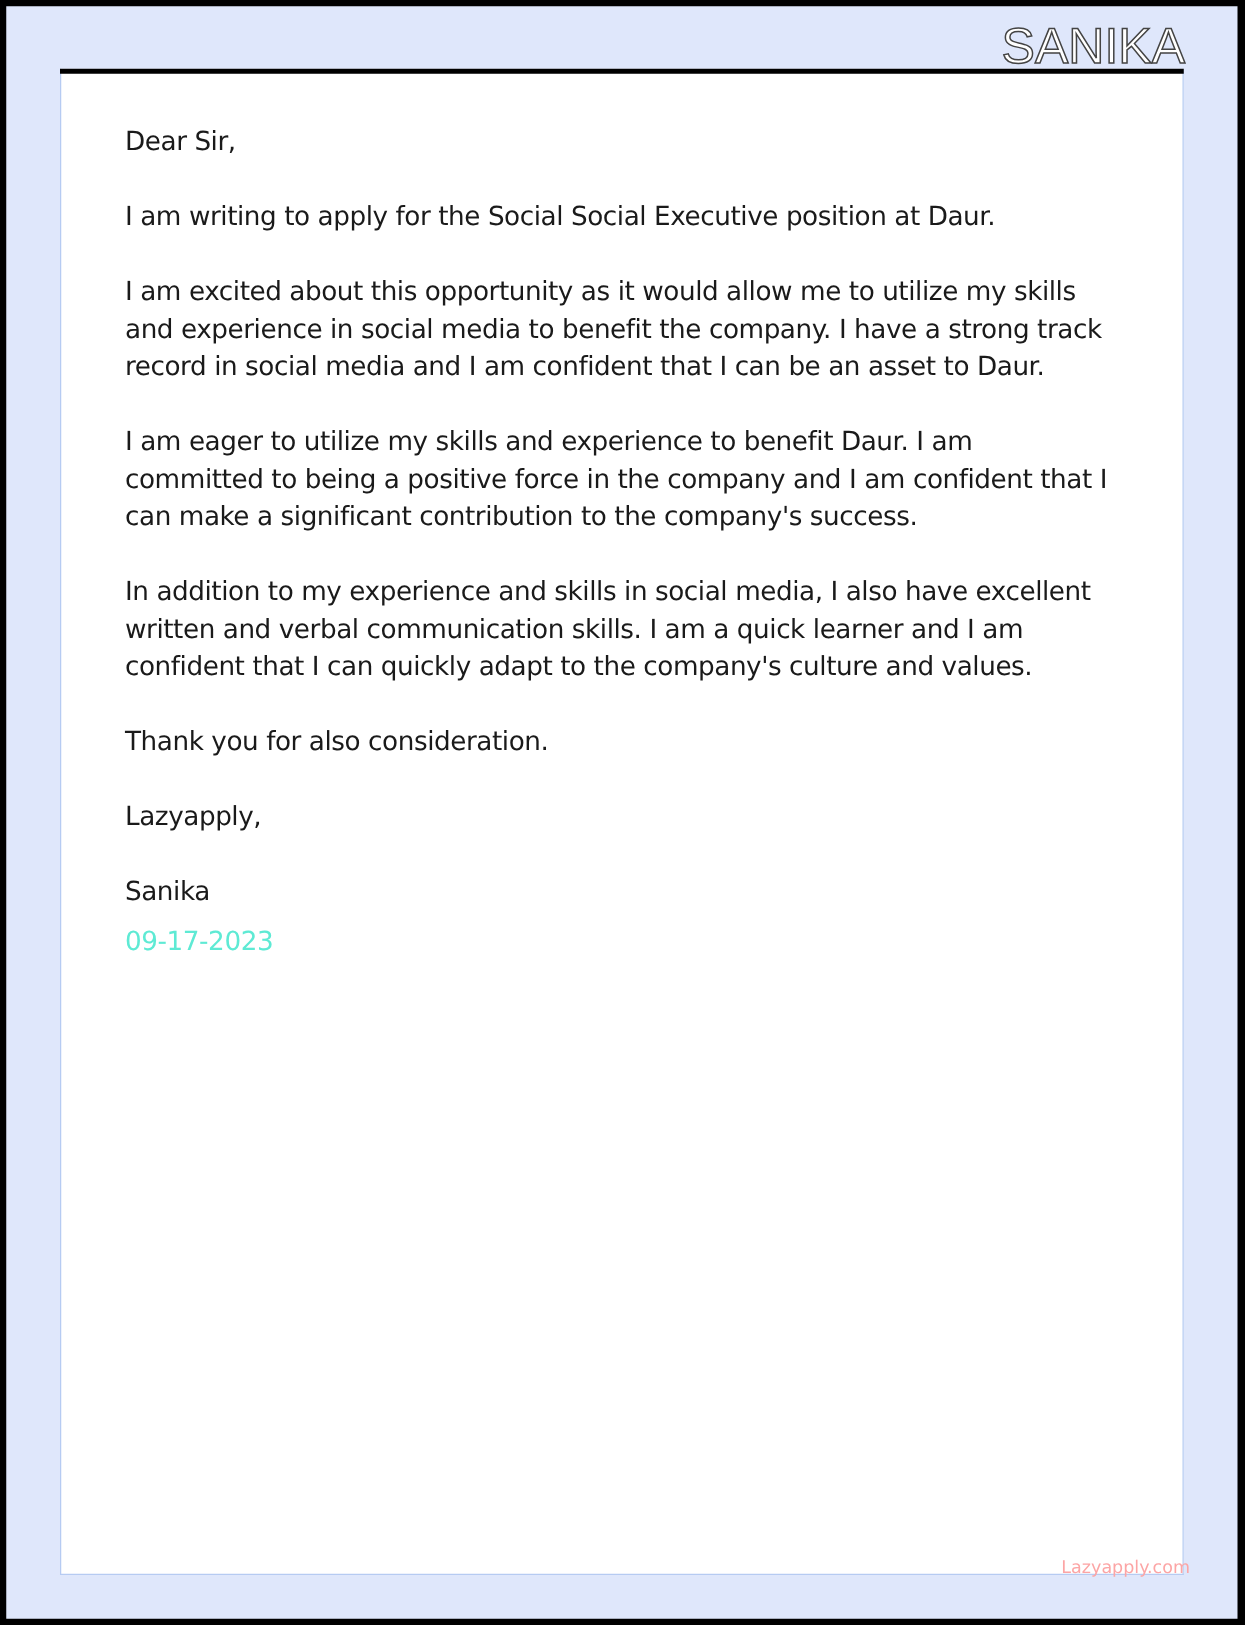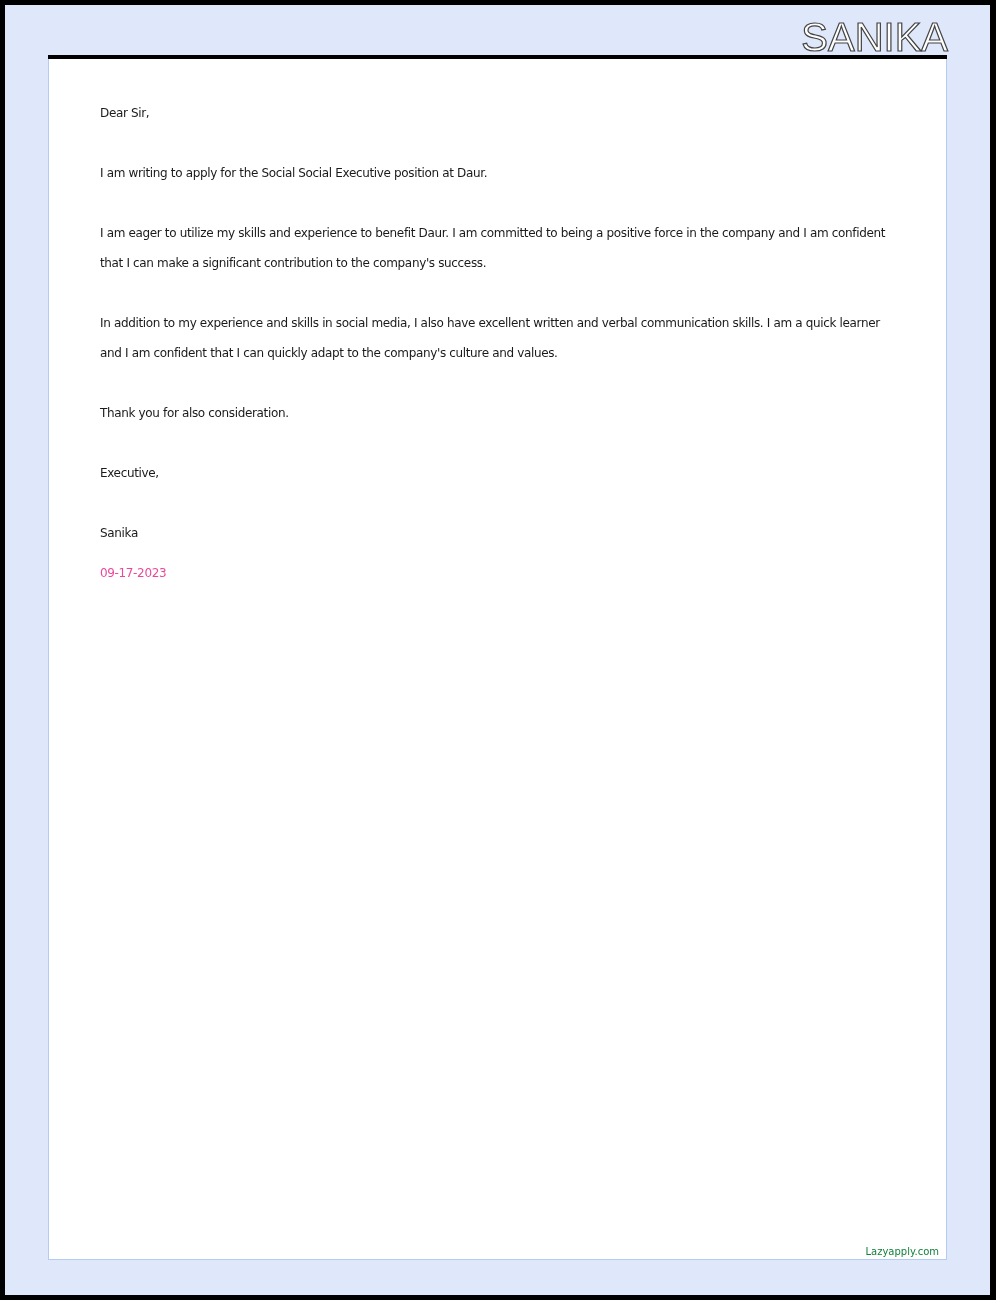--- a/index.html
+++ b/index.html
@@ -1,38 +1,39 @@
 <!DOCTYPE html>
 <html><head>
 <meta charset="utf-8">
 <style>
   html, body { margin:0; padding:0; }
   body { width:996px; height:1300px; background:#000; position:relative; overflow:hidden; font-family:"DejaVu Sans", sans-serif; }
   .frame { position:absolute; left:5px; top:5px; width:985px; height:1290px; background:#dfe7fb; }
   .brand { position:absolute; right:48px; top:13px; font-family:"Liberation Sans", sans-serif; font-size:40px; letter-spacing:0px; color:#fff; -webkit-text-stroke:1.2px #444; line-height:48px; }
   .page { position:absolute; left:48px; top:55px; width:897px; height:1204px; background:#fff; border:1px solid #b6cbf2; border-top:none; }
   .topbar { position:absolute; left:48px; top:55px; width:899px; height:4px; background:#000; }
-  .content { position:absolute; left:100px; top:98px; width:790px; font-size:12px; line-height:30px; color:#1a1a1a; font-family:"DejaVu Sans", sans-serif; letter-spacing:-0.35px; }
+  .content { position:absolute; left:100px; top:98px; width:790px; font-size:21px; line-height:30px; color:#1a1a1a; font-family:"DejaVu Sans", sans-serif; letter-spacing:-0.35px; }
   .content p { margin:0 0 30px 0; }
   .content p.sig { margin-bottom:10px; }
-  .date { color:#ec4899; }
-  .footer { position:absolute; right:57px; top:1246px; font-size:10px; color:#15803d; }
+  .date { color:#5eead4; }
+  .footer { position:absolute; right:44px; top:1246px; font-size:14px; color:#fca5a5; }
 </style>
 </head>
 <body>
 
 <div class="frame"></div>
 <div class="brand">SANIKA</div>
 <div class="page"></div>
 <div class="topbar"></div>
 
 <div class="content">
   <p>Dear Sir,</p>
   <p>I am writing to apply for the Social Social Executive position at Daur.</p>
+  <p>I am excited about this opportunity as it would allow me to utilize my skills and experience in social media to benefit the company. I have a strong track record in social media and I am confident that I can be an asset to Daur.</p>
   <p>I am eager to utilize my skills and experience to benefit Daur. I am committed to being a positive force in the company and I am confident that I can make a significant contribution to the company's success.</p>
   <p>In addition to my experience and skills in social media, I also have excellent written and verbal communication skills. I am a quick learner and I am confident that I can quickly adapt to the company's culture and values.</p>
   <p>Thank you for also consideration.</p>
-  <p>Executive,</p>
+  <p>Lazyapply,</p>
   <p class="sig">Sanika</p>
   <p class="date">09-17-2023</p>
 </div>
 
 <div class="footer">Lazyapply.com</div>
 
 </body></html>

